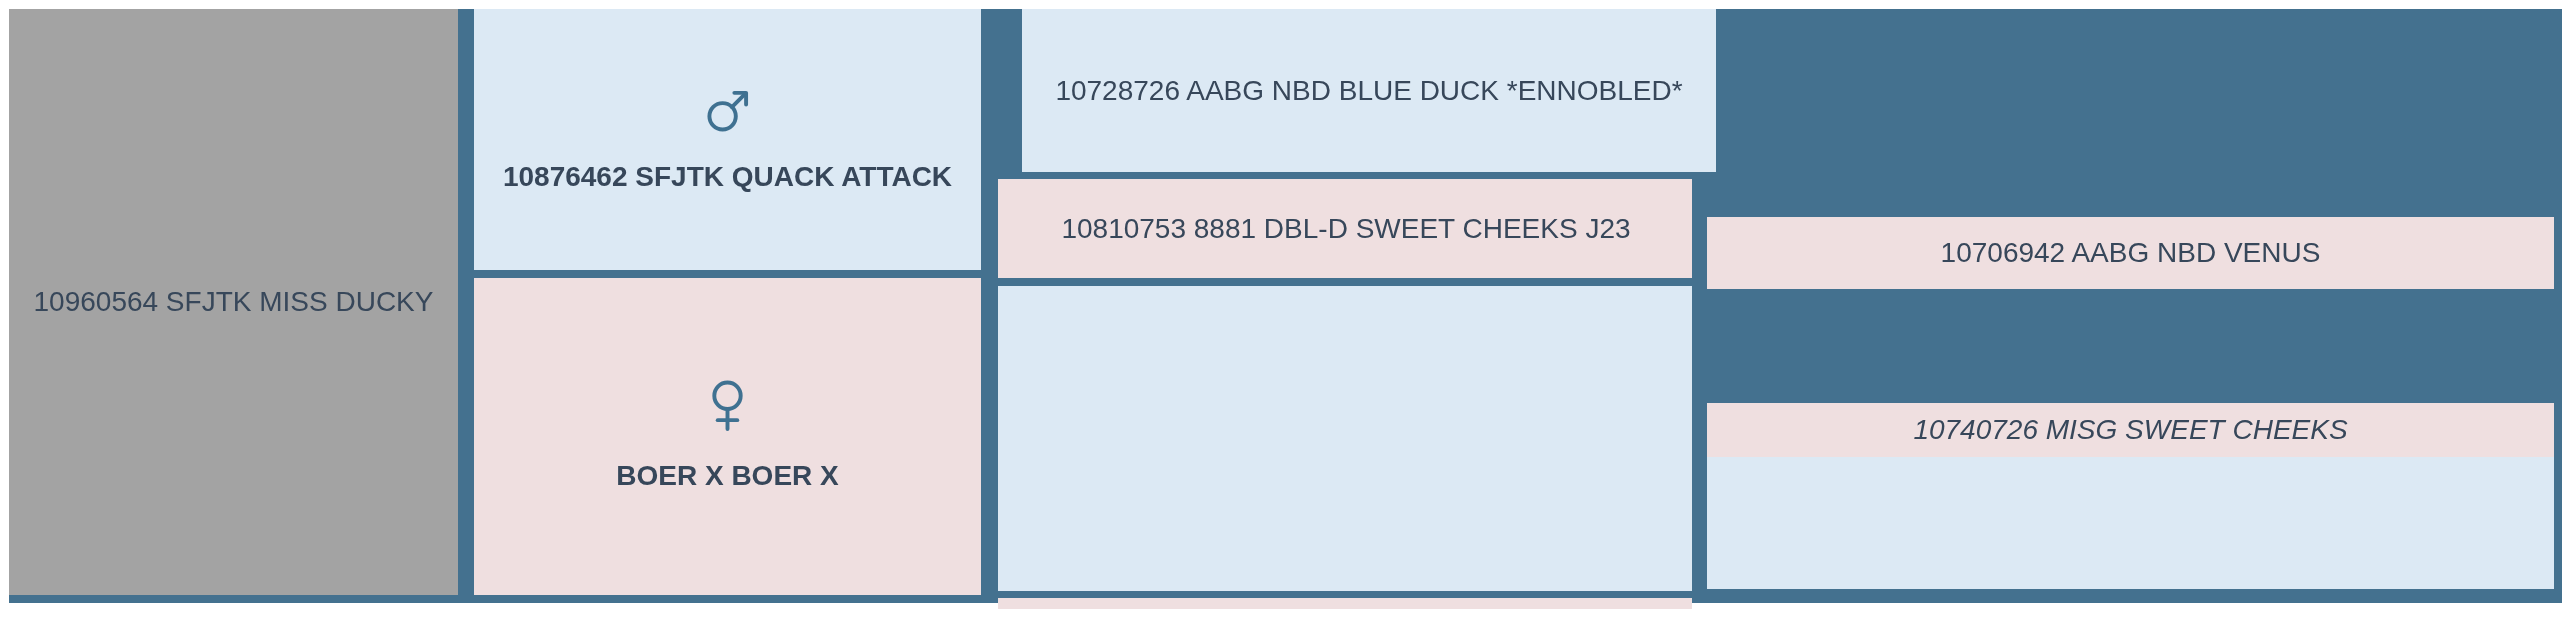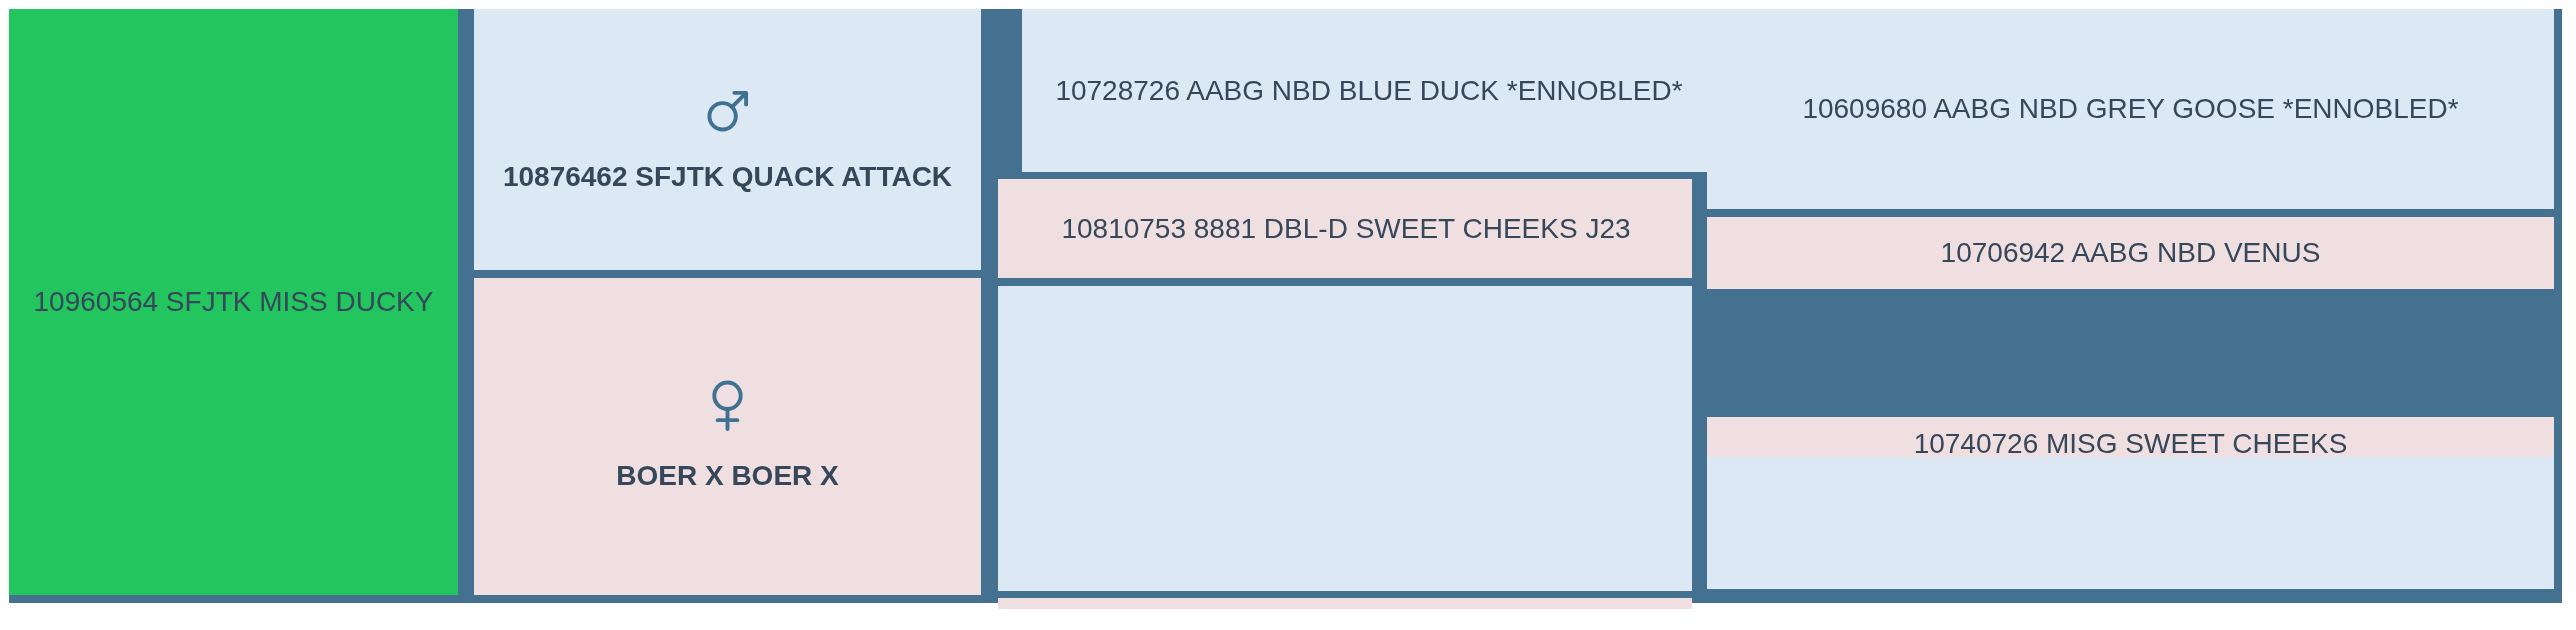--- a/index.html
+++ b/index.html
@@ -38,21 +38,21 @@
     display: flex;
     align-items: center;
     justify-content: center;
     flex-direction: column;
     text-align: center;
     color: #37475a;
     line-height: 1.33;
     padding: 2px 10px;
     overflow: hidden;
   }
-  .cell.green  { background: #22c55e; }
+  .cell.green  { background: #a3a3a3; }
   .cell.blue   { background: #dce9f4; }
   .cell.pink   { background: #efdfe0; }
   .cell-text {
     font-size: 28px;
     font-weight: 400;
     white-space: pre-line;
     display: block;
   }
   .cell-text.bold {
     font-weight: 700;
@@ -116,30 +116,27 @@
         <span class="cell-text"></span>
       </div>
 
       <div class="cell pink" style="left:9px; top:589px; width:694px; height:11px;">
         <span class="cell-text"></span>
       </div>
     </div>
 
     <div class="col" style="left:1690px; width:863px;">
 
-      <div class="cell blue" style="left:8px; top:0px; width:847px; height:200px;">
-        <span class="cell-text">10609680 AABG NBD GREY GOOSE *ENNOBLED*</span>
-      </div>
 
       <div class="cell pink" style="left:8px; top:208px; width:847px; height:72px;">
         <span class="cell-text">10706942 AABG NBD VENUS</span>
       </div>
 
 
-      <div class="cell pink" style="left:8px; top:408px; width:847px; height:54px;">
+      <div class="cell pink" style="left:8px; top:394px; width:847px; height:54px;font-style:italic;">
         <span class="cell-text">10740726 MISG SWEET CHEEKS</span>
       </div>
 
       <div class="cell blue" style="left:8px; top:448px; width:847px; height:132px;">
         <span class="cell-text"></span>
       </div>
     </div>
 
   </div>
 </div>

